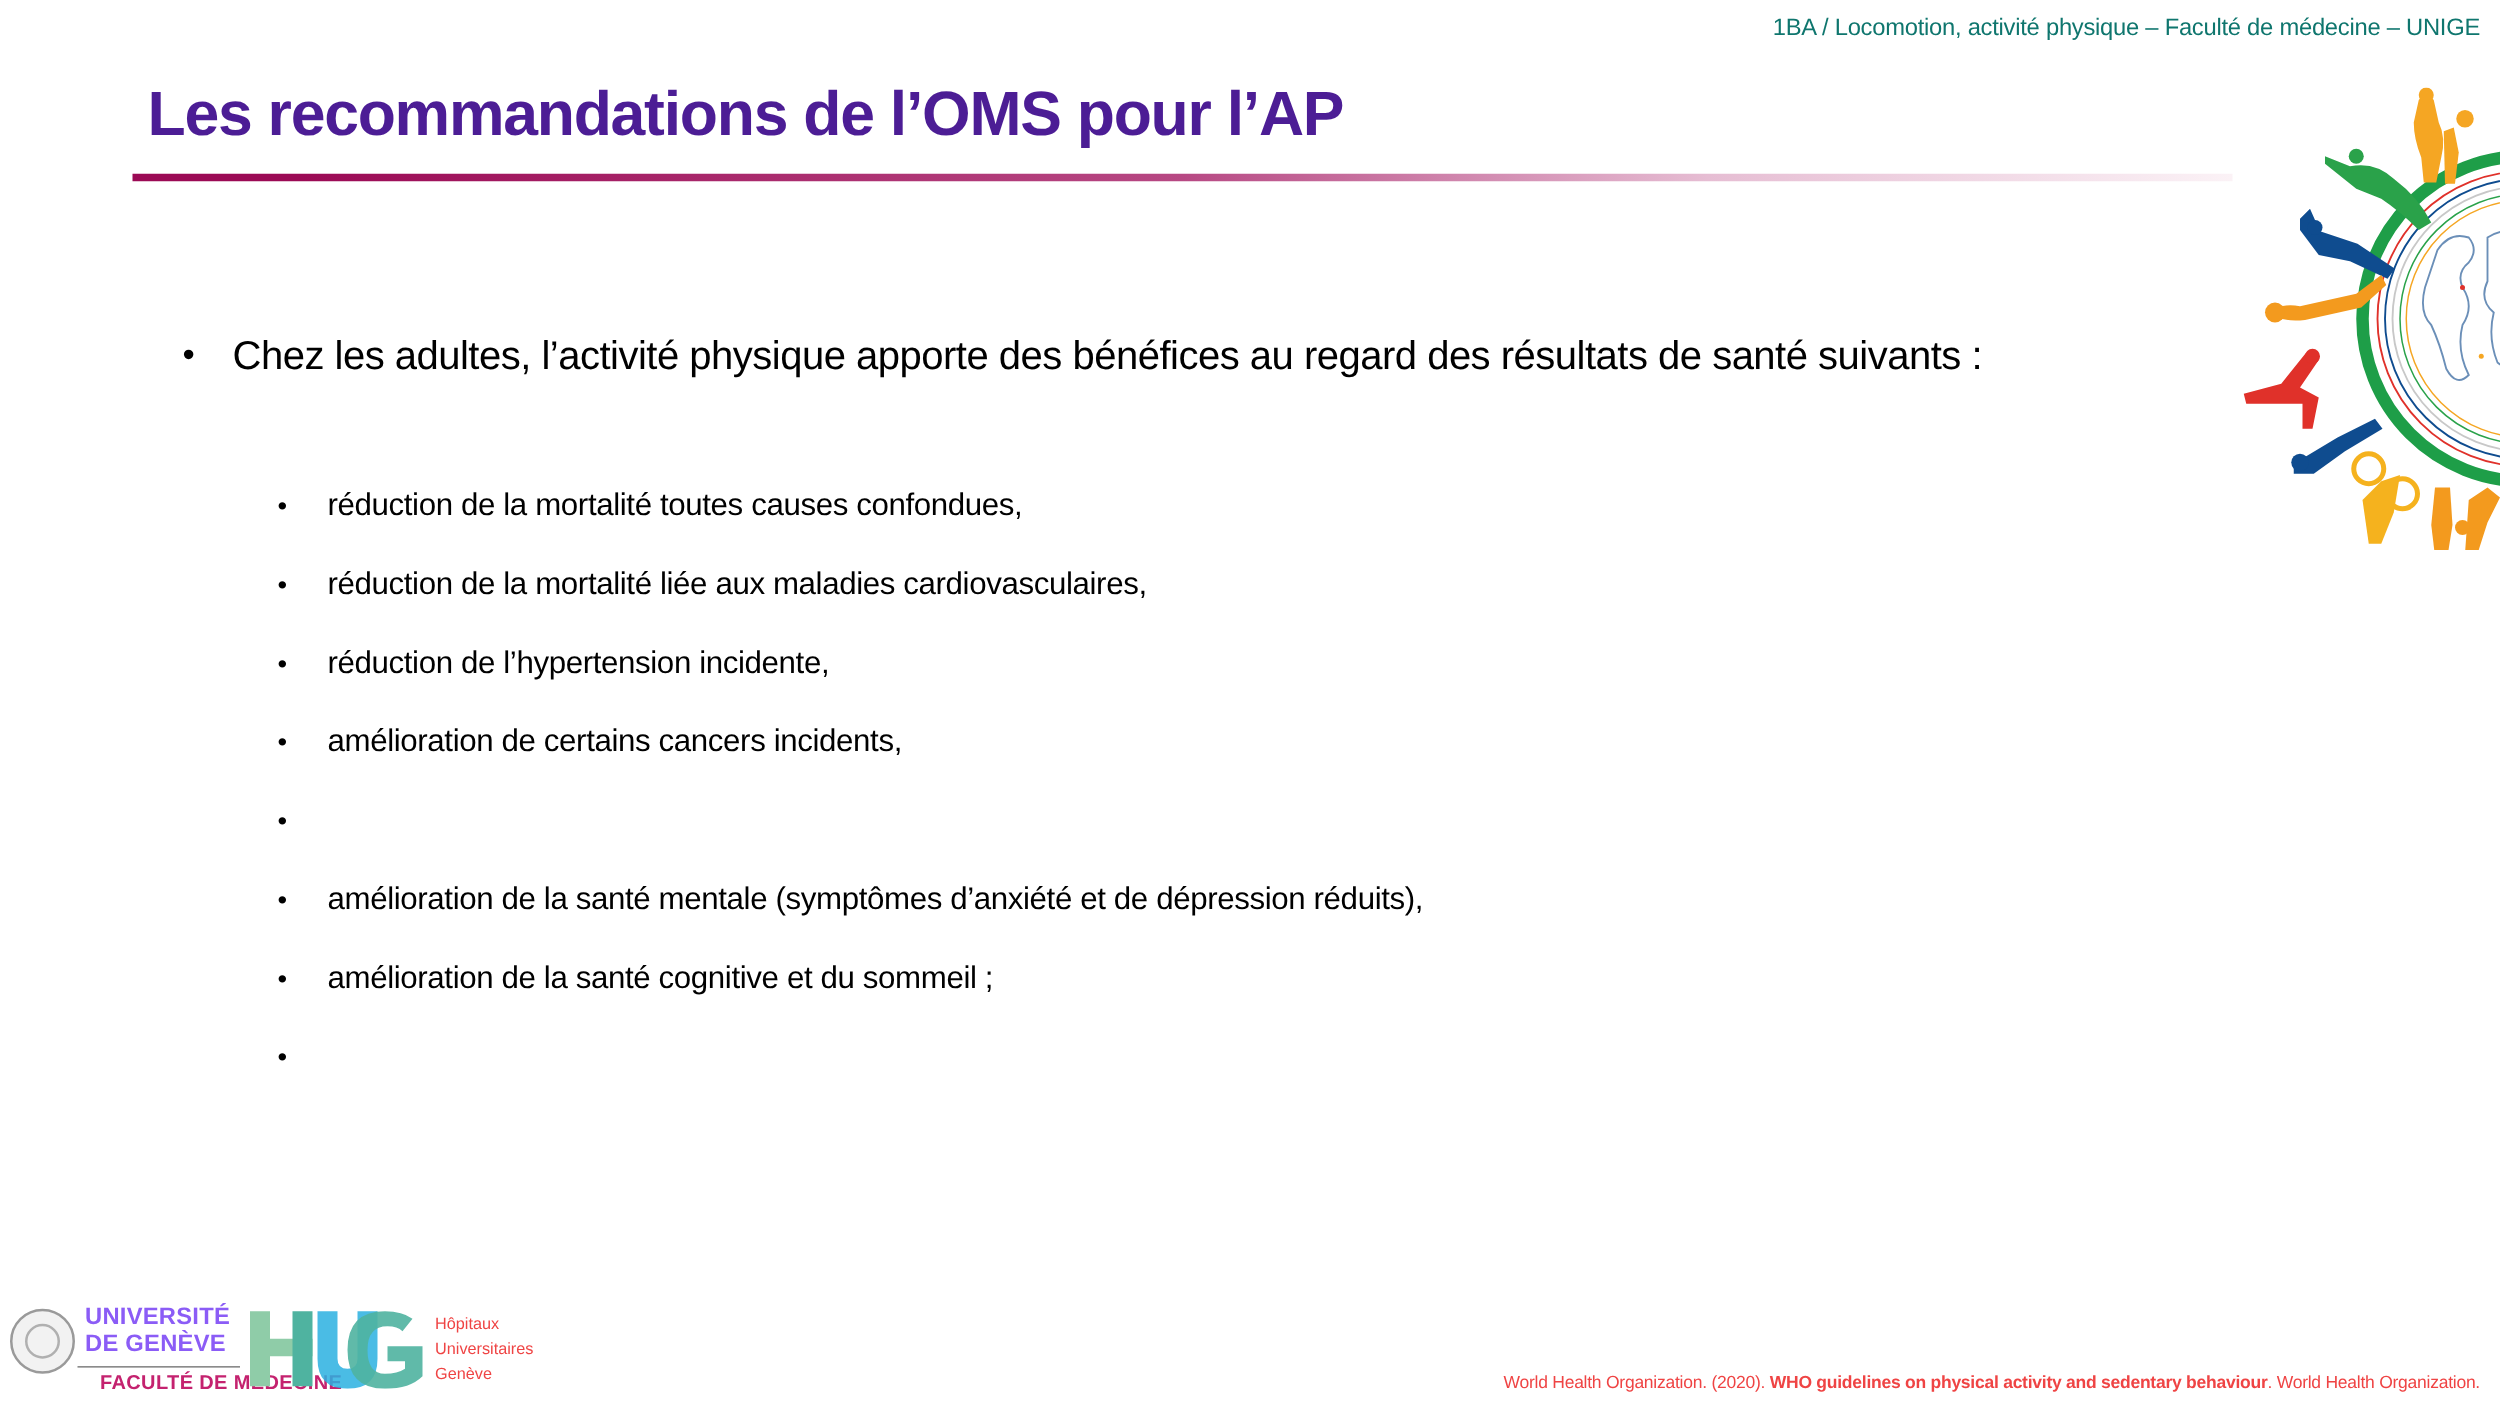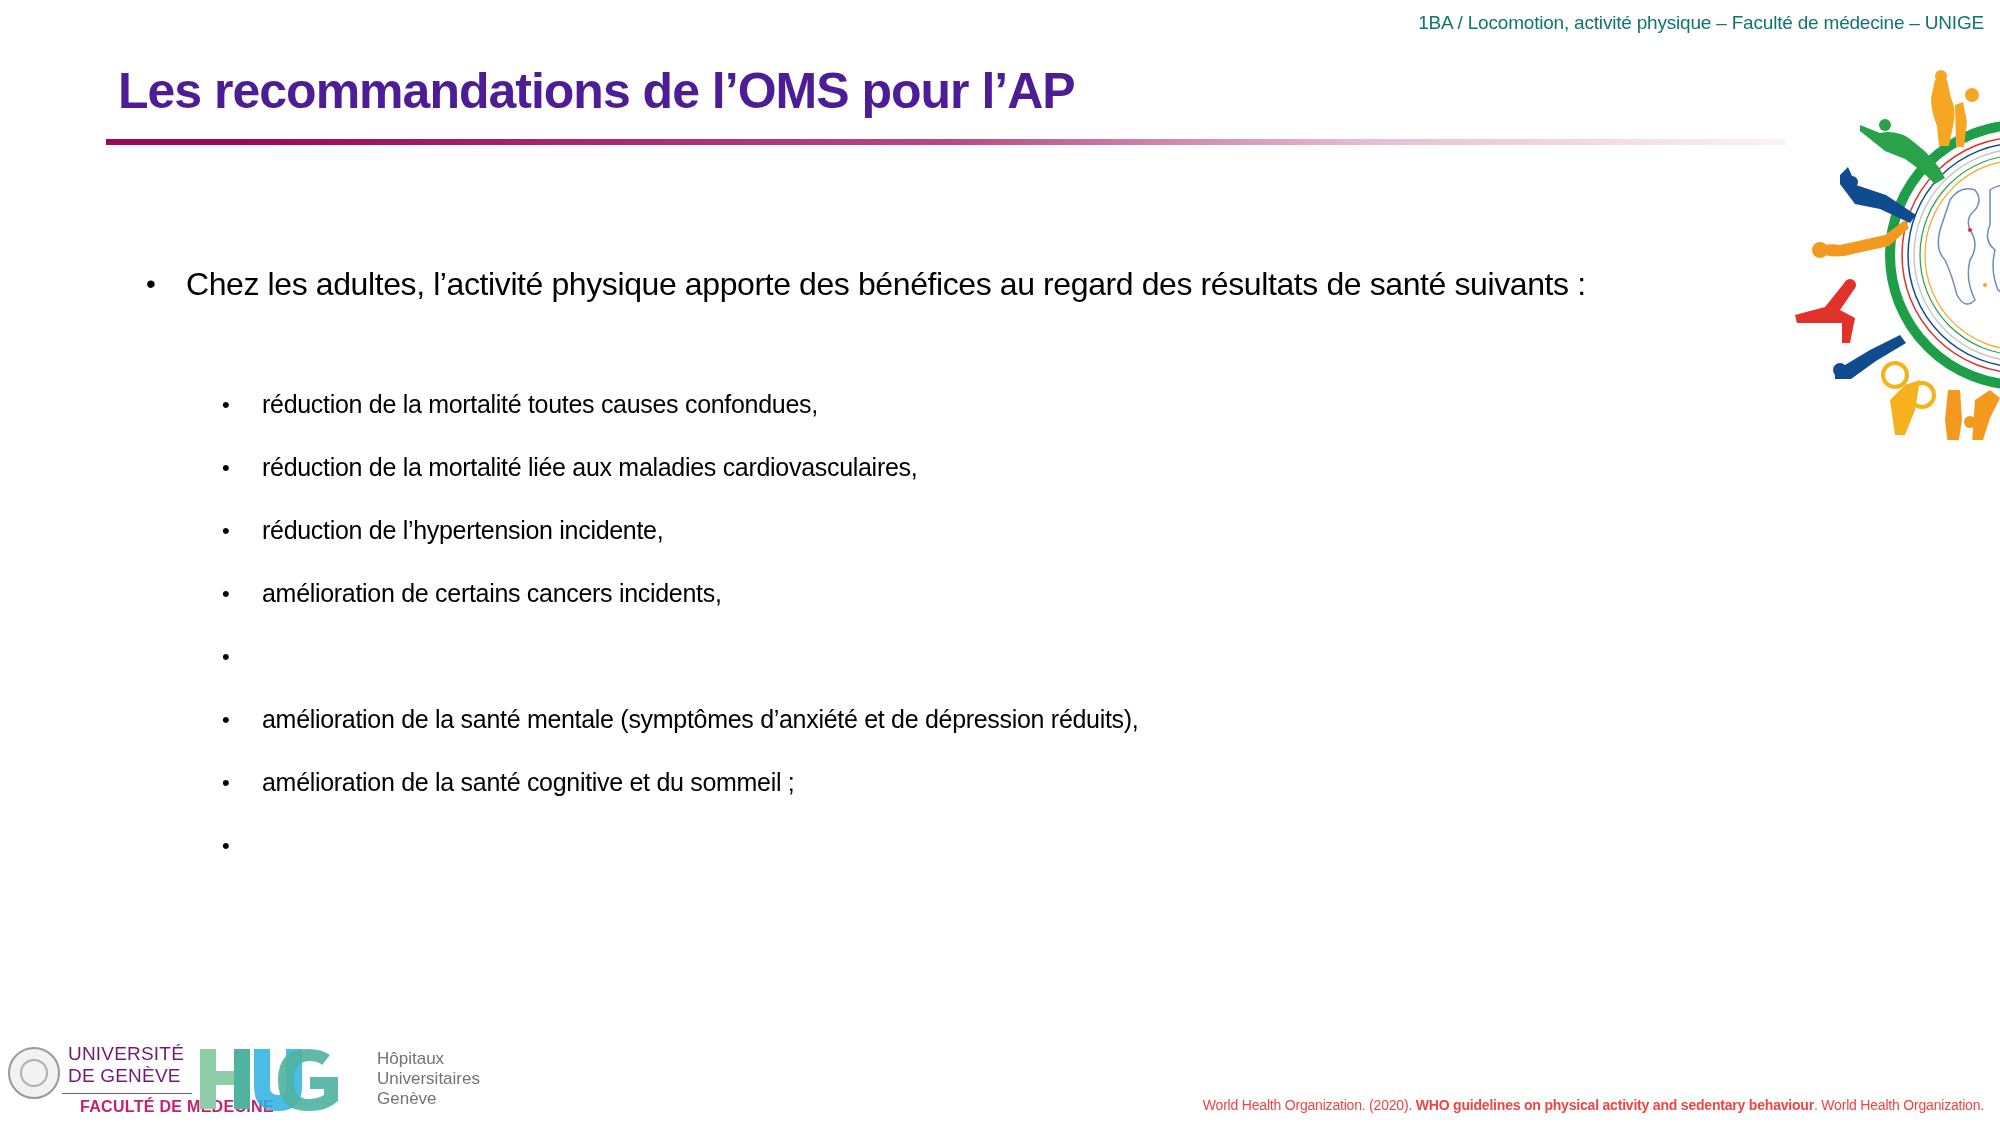--- a/index.html
+++ b/index.html
@@ -25,28 +25,28 @@
   .sub-item .dot { width: 40px; flex: none; font-size: 22px; padding-top: 2px; }
 
   .logo-ring { position: absolute; left: 1790px; top: 70px; width: 260px; height: 370px; }
 
   .footer-logos { position: absolute; left: 8px; bottom: 8px; height: 80px; width: 470px; }
   .unige { position: absolute; left: 0; top: 6px; }
   .unige-seal { position: absolute; left: 0; top: 4px; width: 52px; height: 52px; border-radius: 50%;
                 border: 2px solid #9a9a9a; background: #f2f2f2; box-sizing: border-box; }
   .unige-seal::after { content: ""; position: absolute; left: 10px; top: 10px; width: 28px; height: 28px;
                        border-radius: 50%; border: 2px solid #b0b0b0; box-sizing: border-box; }
-  .unige-name { position: absolute; left: 60px; top: 0; font-size: 19px; font-weight: normal; line-height: 22px;
-                color: #701a75; white-space: nowrap; letter-spacing: 0.2px; }
+  .unige-name { position: absolute; left: 60px; top: 0; font-size: 19px; font-weight: bold; line-height: 22px;
+                color: #8b5cf6; white-space: nowrap; letter-spacing: 0.2px; }
   .unige-line { position: absolute; left: 54px; top: 50px; width: 130px; height: 1px; background: #666; }
   .unige-fac { position: absolute; left: 72px; top: 55px; font-size: 16px; font-weight: bold; color: #c4226f;
                white-space: nowrap; letter-spacing: 0.3px; }
 
   .hug { position: absolute; left: 192px; top: 10px; width: 140px; height: 64px; }
-  .hug-text { position: absolute; left: 340px; top: 12px; font-size: 17px; line-height: 20px; color: #737373; margin-left: 29px; }
+  .hug-text { position: absolute; left: 340px; top: 12px; font-size: 13px; line-height: 20px; color: #ef4444; }
 
   .citation { position: absolute; right: 16px; bottom: 12px; font-size: 14px; color: #ef4444; white-space: nowrap;
               letter-spacing: -0.2px; }
   .citation b { font-weight: bold; }
 </style>
 </head>
 <body>
 
 <div class="header-note">1BA / Locomotion, activité physique – Faculté de médecine – UNIGE</div>
 

